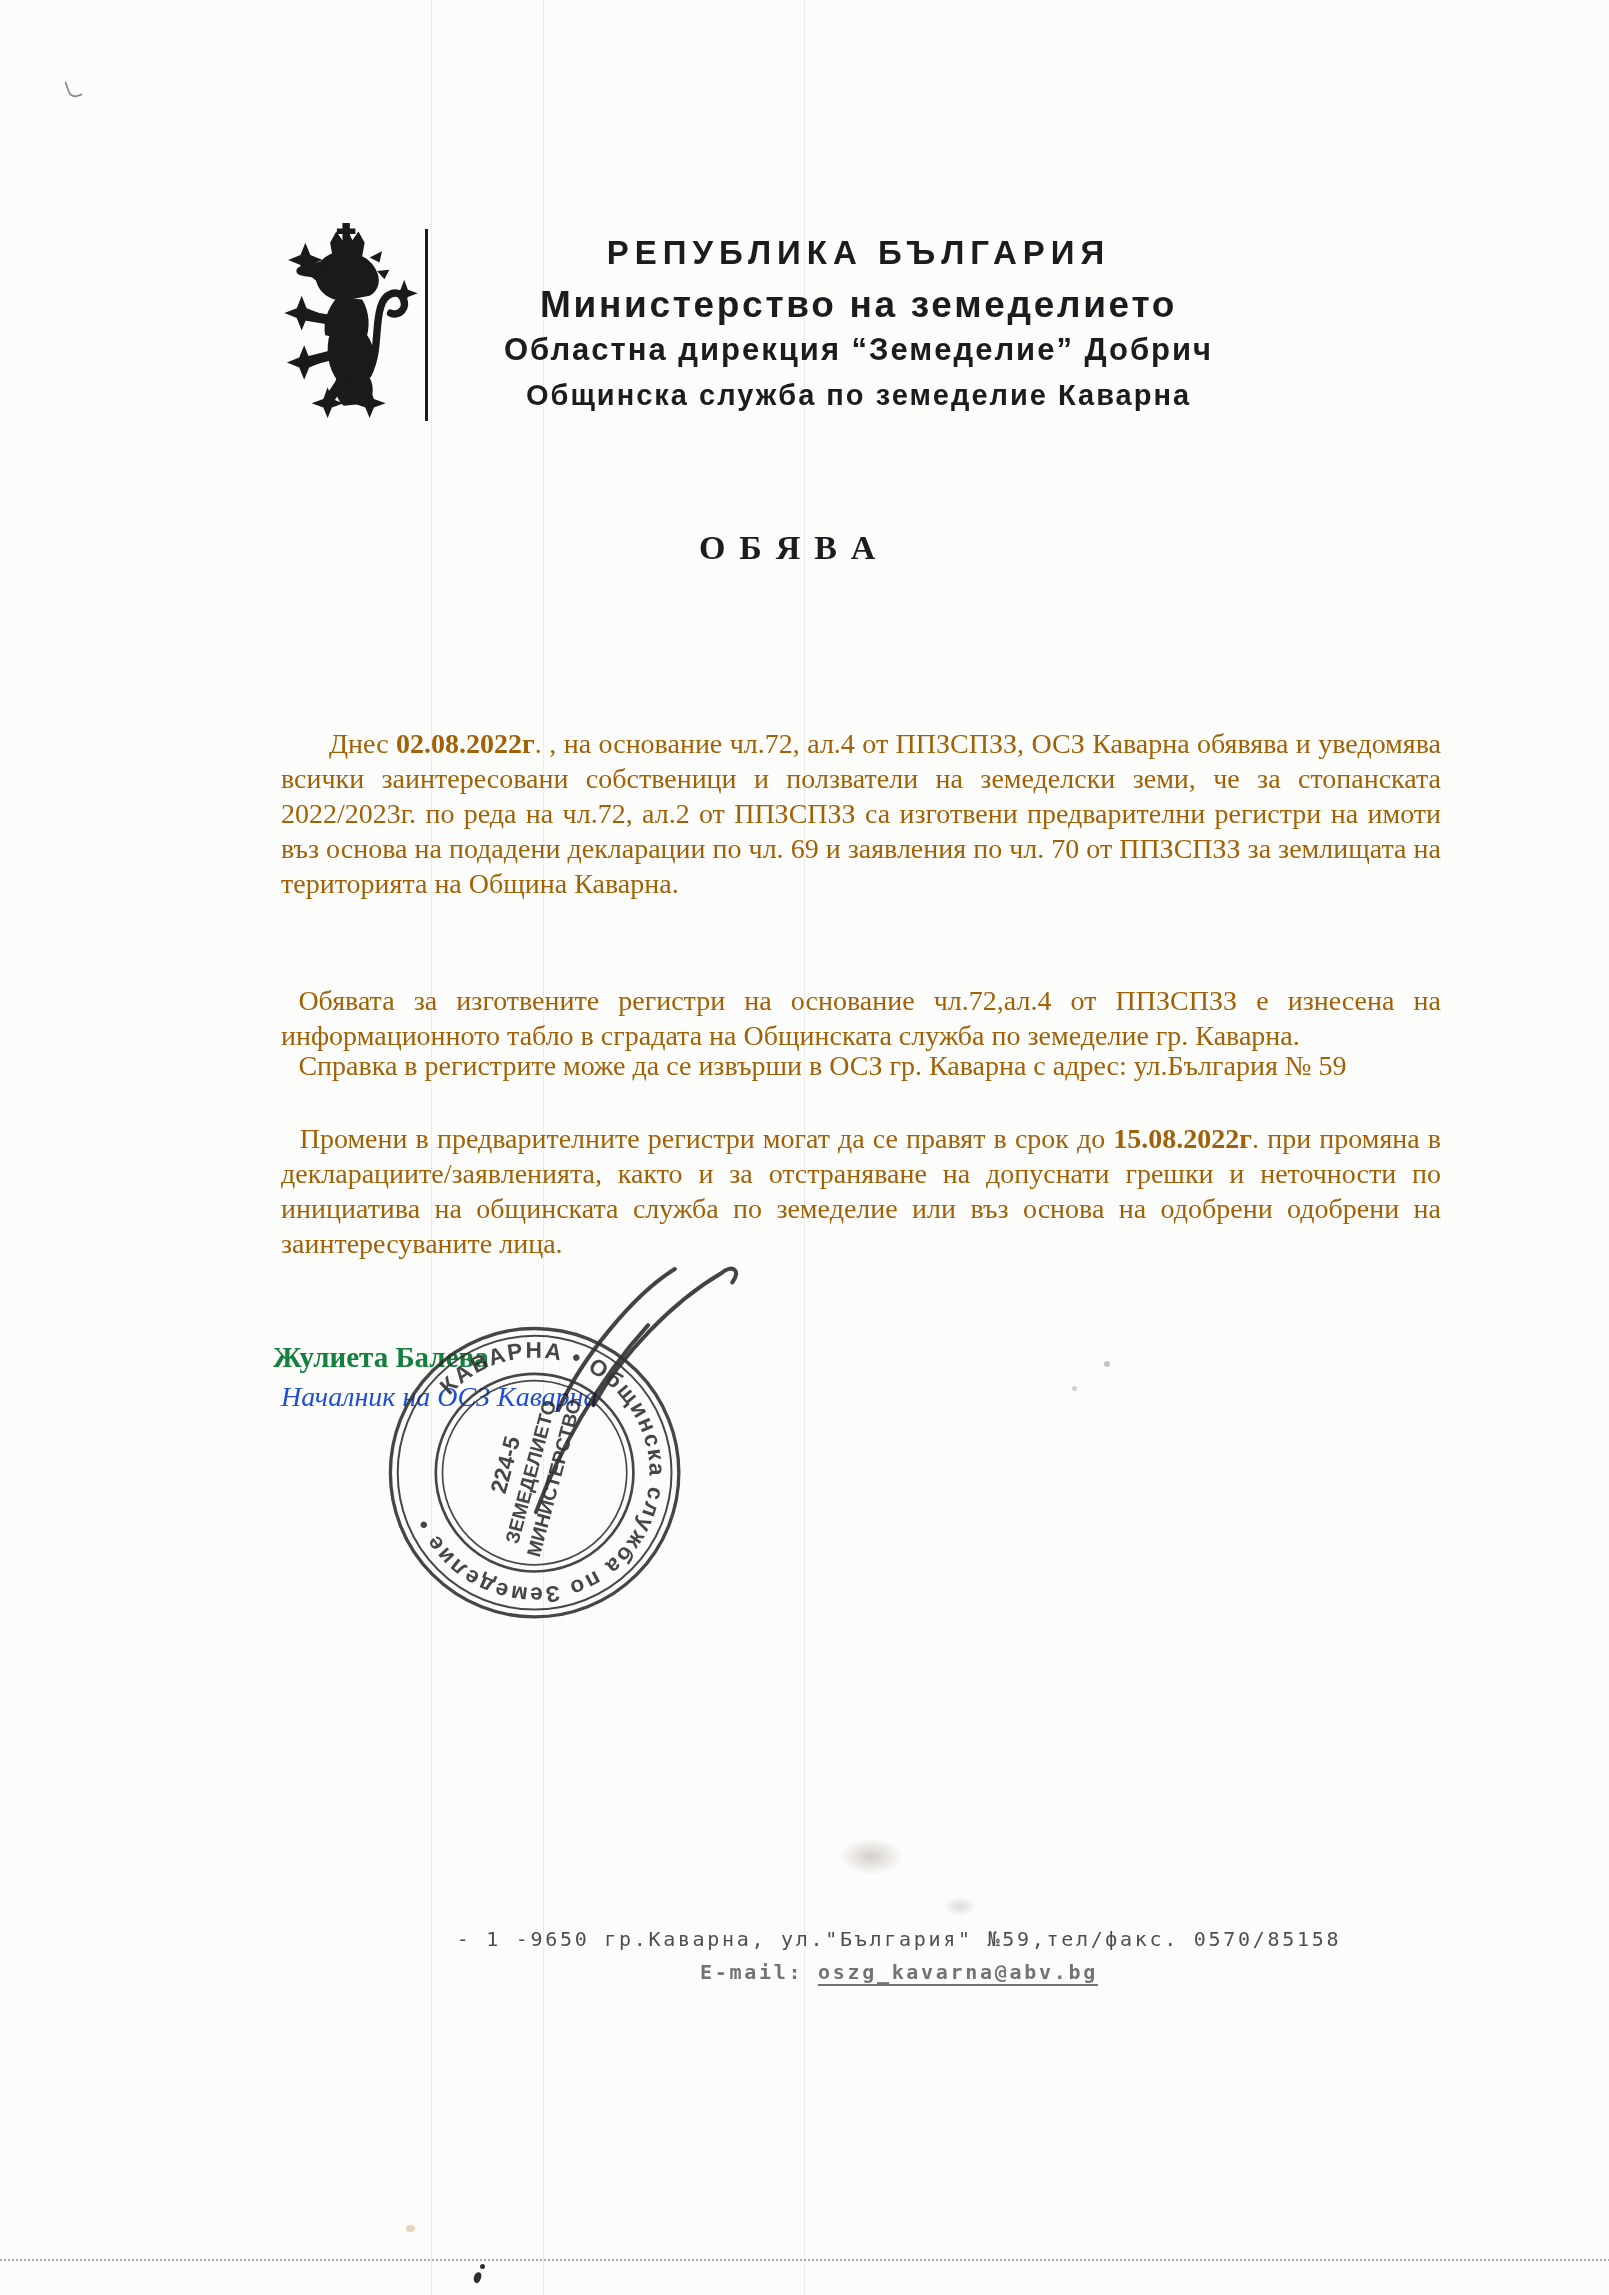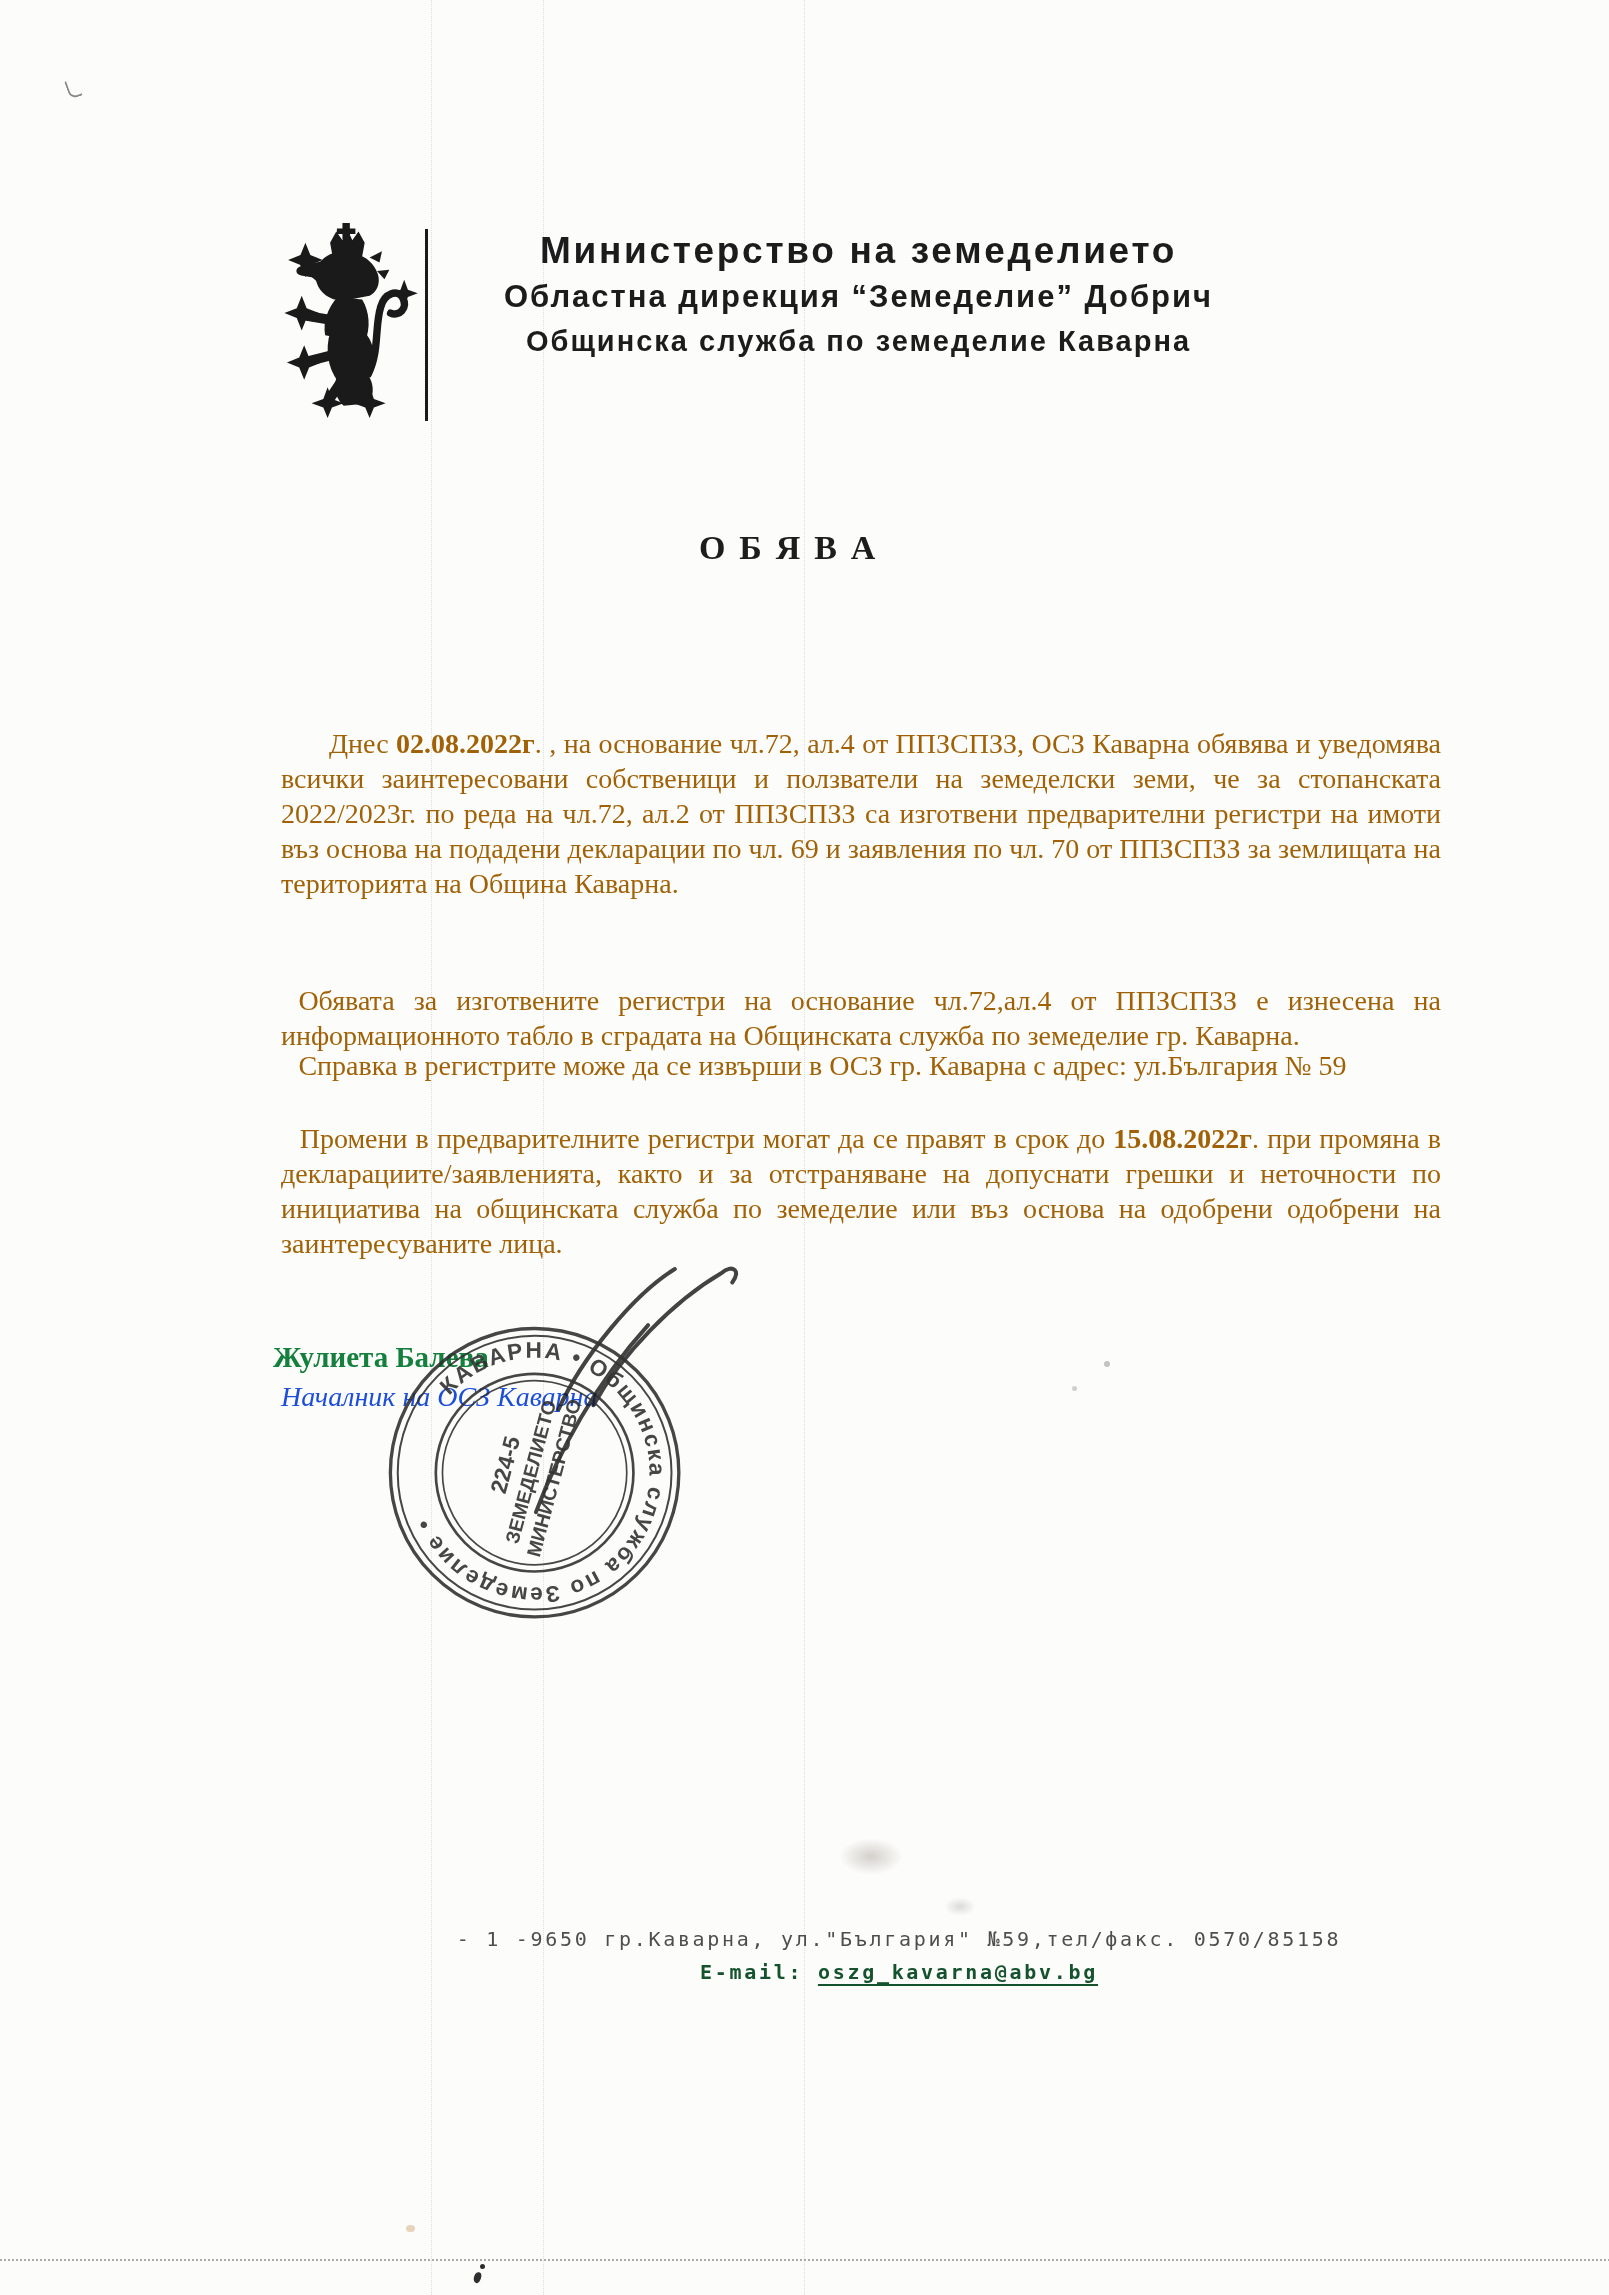--- a/index.html
+++ b/index.html
@@ -44,21 +44,21 @@
   .sig-pos  { position:absolute; left:281px; top:1381px; font-size:28px; font-style:italic; color:#1d4ed8; }
 
   .stamp-svg { position:absolute; left:361px; top:1246px; opacity:.88; }
 
   
   .footer {
     position:absolute; left:428px; top:1927px; width:942px; text-align:center;
     font-family:"DejaVu Sans Mono","Liberation Mono",monospace; color:#4e4e4e;
   }
   .footer-line1 { font-size:20px; letter-spacing:2.7px; }
-  .footer-line2 { font-size:20px; letter-spacing:2.7px; margin-top:9.4px; color:#14532d; font-weight:bold; }
+  .footer-line2 { font-size:20px; letter-spacing:2.7px; margin-top:9.4px; color:#737373; font-weight:bold; }
   .footer-email { text-decoration:underline; text-underline-offset:4.7px; }
 
   
   .vline { position:absolute; top:0; bottom:0; width:0; border-left:1.3px dotted rgba(140,140,140,.28); }
   .vl-a { left:431px; } .vl-b { left:543px; } .vl-c { left:804px; }
   .bottom-dots { position:absolute; left:0; right:0; top:2259px; border-top:2px dotted rgba(100,100,100,.55); }
   .speck-topleft { position:absolute; left:67px; top:79px; width:10.7px; height:17.4px;
     border-left:2.7px solid #5a5a5a; border-bottom:2px solid #5a5a5a; border-radius:0 0 0 8px;
     transform:rotate(-20deg); opacity:.7; }
   .dot-a { position:absolute; left:1104px; top:1361px; width:6px; height:6px; border-radius:50%; background:#8a8a8a; opacity:.5; }
@@ -106,20 +106,21 @@
         <path d="M90,216 L50,226"></path>
         <path d="M106,256 L86,286"></path>
         <path d="M140,254 L146,288"></path>
       </g>
       <path d="M148,246 C166,210 158,170 168,138 C174,116 196,108 204,124 C212,140 198,154 184,148" stroke="#1a1a1a" stroke-width="12" stroke-linecap="round" fill="none"></path>
     </svg>
 
     <div class="lh-divider"></div>
 
     <div class="lh-text">
+      <div class="lh1">РЕПУБЛИКА БЪЛГАРИЯ</div>
       <div class="lh2">Министерство на земеделието</div>
       <div class="lh3">Областна дирекция “Земеделие” Добрич</div>
       <div class="lh4">Общинска служба по земеделие Каварна</div>
     </div>
   </div>
 
   <h1 class="doc-title" style="margin:0;">О Б Я В А</h1>
 
   <p class="para p1"><span>Днес </span><span class="b">02.08.2022г</span><span>. , на основание чл.72, ал.4 от ППЗСПЗЗ, ОСЗ Каварна обявява и уведомява всички заинтересовани собственици и ползватели на земеделски земи, че за стопанската 2022/2023г. по реда на чл.72, ал.2 от ППЗСПЗЗ са изготвени предварителни регистри на имоти въз основа на подадени декларации по чл. 69 и заявления по чл. 70 от ППЗСПЗЗ за землищата на територията на Община Каварна.</span></p>
 

